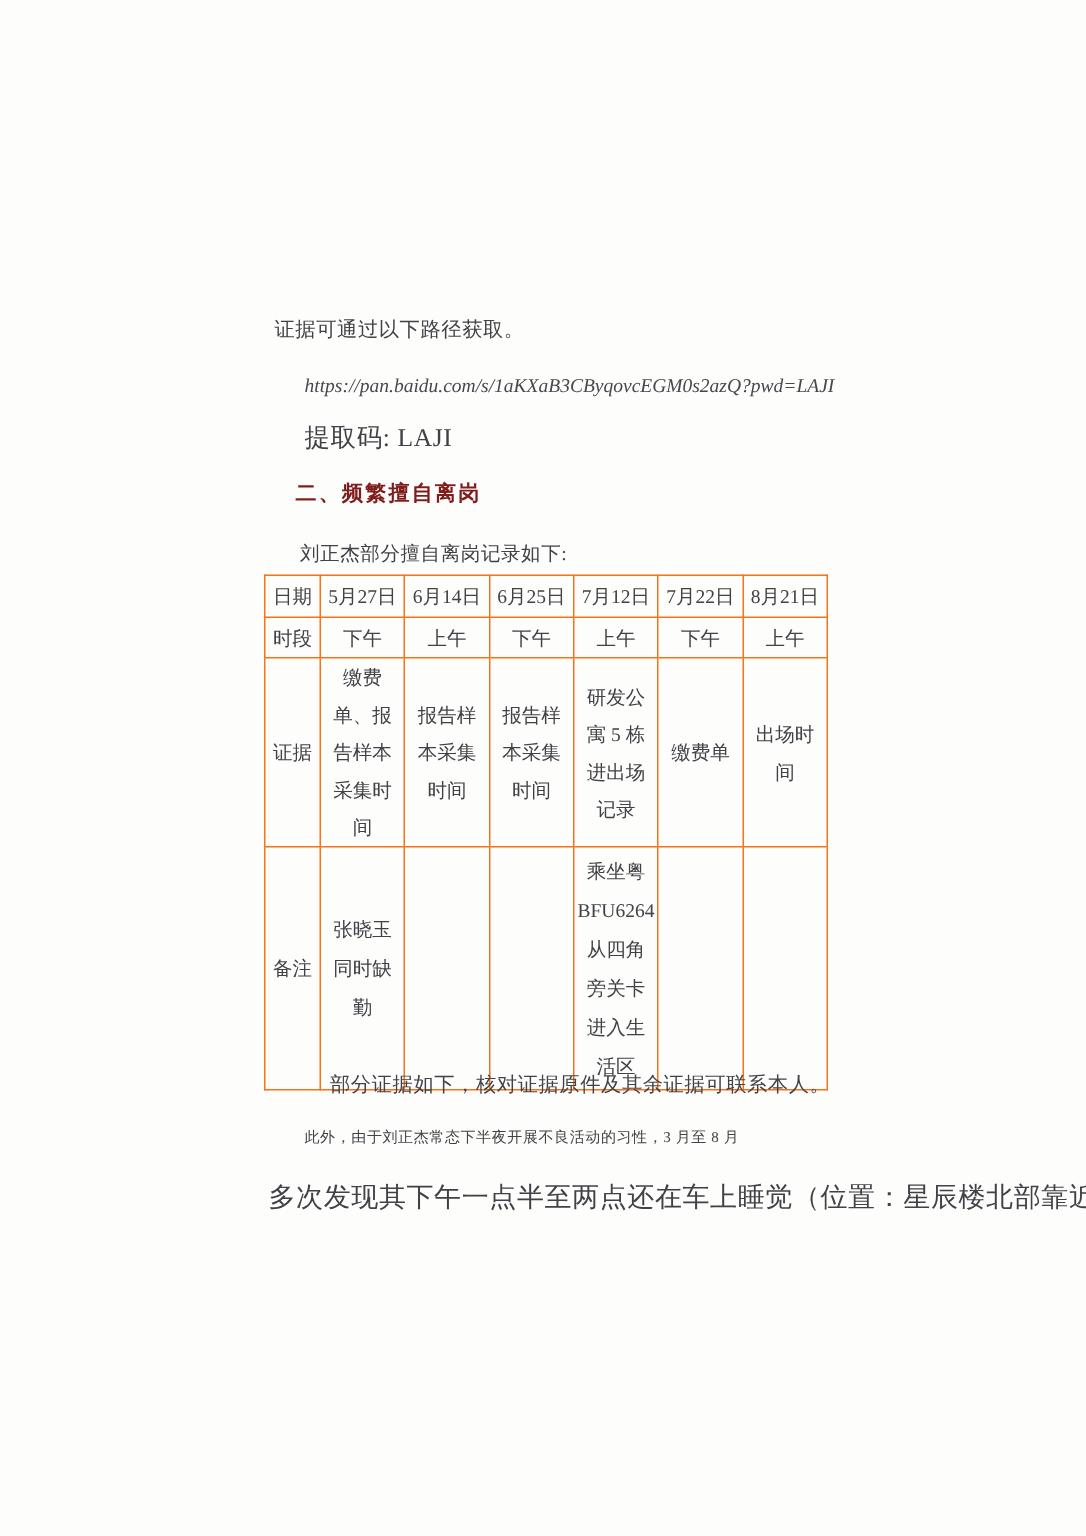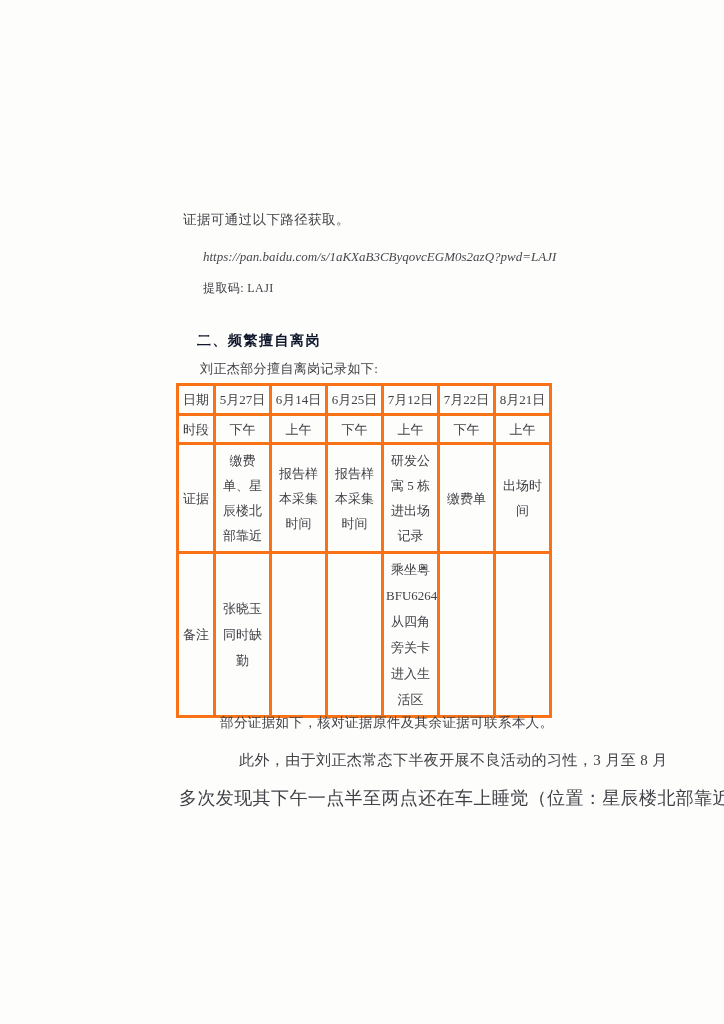--- a/index.html
+++ b/index.html
@@ -16,37 +16,37 @@
     font-family: "Liberation Serif", "DejaVu Serif", serif;
     color: #414147;
   }
   .abs {
     position: absolute;
     white-space: nowrap;
     letter-spacing: 0.4px;
   }
   .intro-line   { left: 183px; top: 211px; font-size: 13.5px; }
   .url-line     { left: 203px; top: 249px; font-size: 13px; letter-spacing: 0; color: #47474d; font-style: italic; }
-  .code-line    { left: 203px; top: 280px; font-size: 12px; }
-  .heading-line { left: 197px; top: 332px; font-size: 14px; font-weight: bold; color: #0f172a; letter-spacing: 1.5px; }
+  .code-line    { left: 203px; top: 280px; font-size: 17px; }
+  .heading-line { left: 197px; top: 320px; font-size: 14px; font-weight: bold; color: #7f1d1d; letter-spacing: 1.5px; }
   .caption-line { left: 200px; top: 360px; font-size: 13px; }
   .note-line    { left: 203px; top: 714px; font-size: 13.5px; margin-left: 17px; }
-  .para-line-1  { left: 203px; top: 751px; font-size: 15px; margin-left: 36px; }
+  .para-line-1  { left: 203px; top: 751px; font-size: 10px; }
   .para-line-2  { left: 179px; top: 786px; font-size: 18px; }
 
   table.record-table {
     position: absolute;
     left: 176px;
     top: 383px;
     width: 376px;
     border-collapse: collapse;
     table-layout: fixed;
   }
   .record-table td {
-    border: 3px solid #f97316;
+    border: 1px solid #f97316;
     text-align: center;
     vertical-align: middle;
     font-size: 13px;
     line-height: 25px;
     padding: 0 2px;
     color: #414147;
     overflow: hidden;
   }
   .record-table tr.r-date  td { height: 27px; }
   .record-table tr.r-time  td { height: 26px; margin-top: 21px; }
@@ -92,21 +92,21 @@
         <td>时段</td>
         <td>下午</td>
         <td>上午</td>
         <td>下午</td>
         <td>上午</td>
         <td>下午</td>
         <td>上午</td>
       </tr>
       <tr class="r-evid">
         <td>证据</td>
-        <td>缴费单、星辰楼北部靠近</td>
+        <td>缴费单、报告样本采集时间</td>
         <td>报告样本采集时间</td>
         <td>报告样本采集时间</td>
         <td>研发公寓 5 栋进出场记录</td>
         <td>缴费单</td>
         <td>出场时间</td>
       </tr>
       <tr class="r-note">
         <td>备注</td>
         <td>张晓玉同时缺勤</td>
         <td></td>

